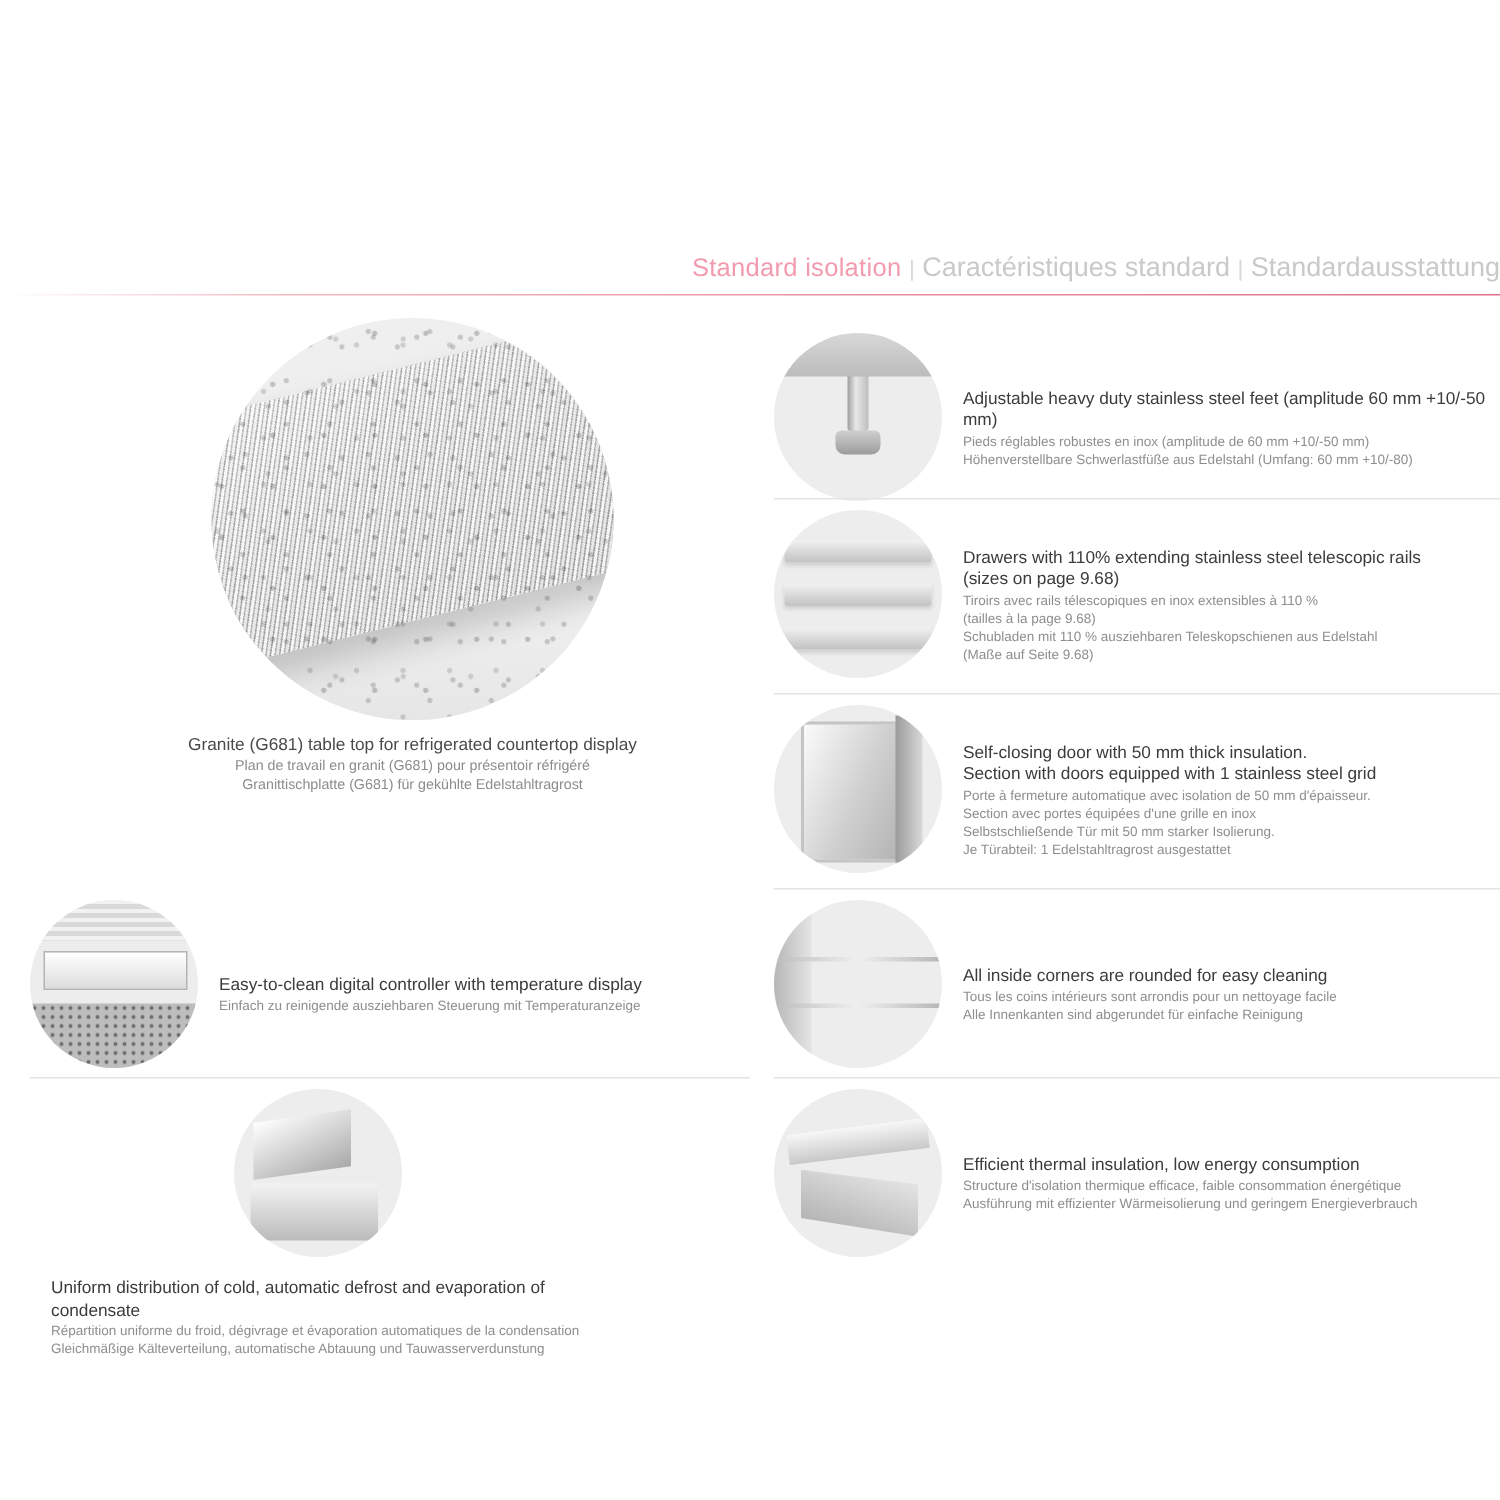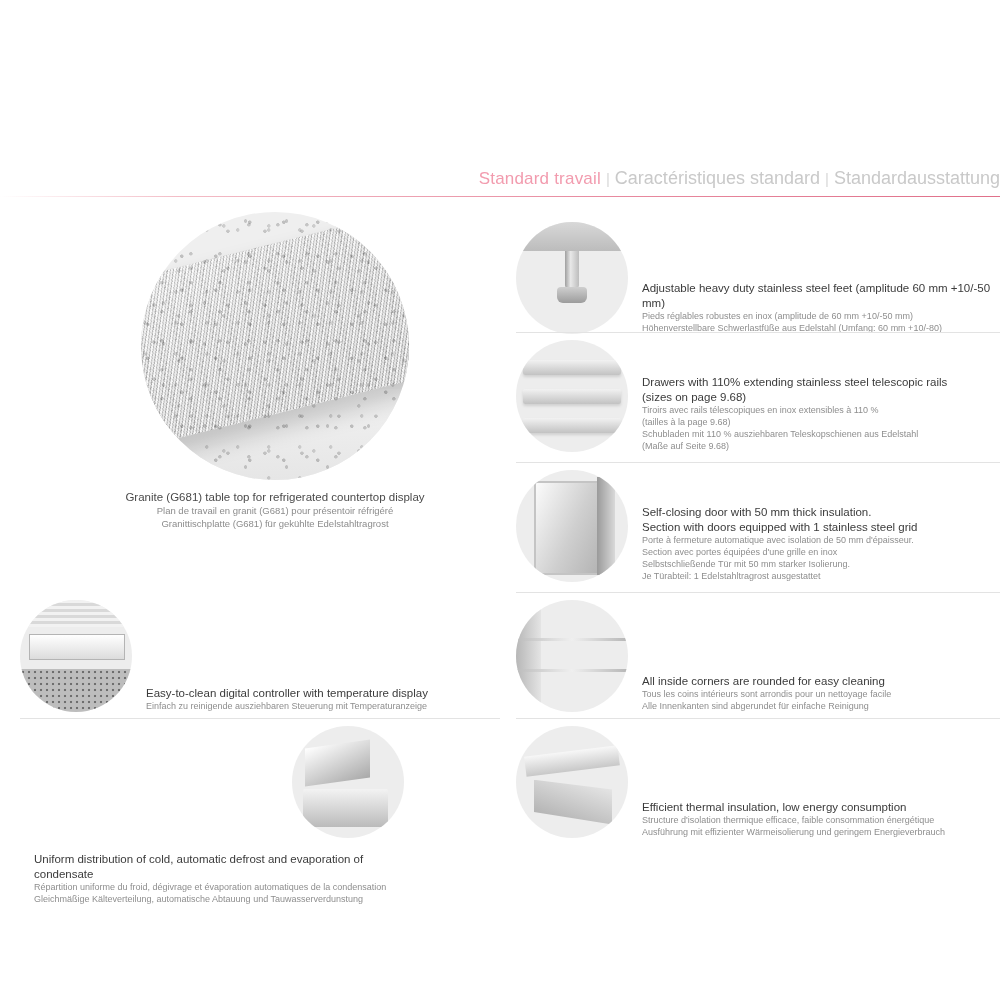--- a/index.html
+++ b/index.html
@@ -132,21 +132,21 @@
   .granite-caption .cap-de {
     font-size: 9.5px;
     color: #8c8c8c;
     line-height: 12.5px;
   }
 
   
   .feature {
     position: absolute;
     display: flex;
-    align-items: flex-end;
+    align-items: center;
   }
   .feature .thumb {
     width: 112px;
     height: 112px;
     border-radius: 50%;
     overflow: hidden;
     flex: 0 0 112px;
     position: relative;
     background: #ededed;
   }
@@ -266,21 +266,21 @@
     position:absolute; left:16%; top:48%; width:70%; height:40%;
     background: linear-gradient(200deg,#ededed,#a8a8a8);
     clip-path: polygon(0 0, 100% 22%, 100% 100%, 0 72%);
   }
 </style>
 </head>
 <body>
 
 <div class="header">
   <div class="header-title-row">
-    <span class="h-main">Standard travail</span>
+    <span class="h-main">Standard isolation</span>
     <span class="h-sep">|</span>
     <span class="h-sub">Caractéristiques standard</span>
     <span class="h-sep">|</span>
     <span class="h-sub">Standardausstattung</span>
   </div>
   <div class="header-rule"></div>
 </div>
 
 <div class="granite-block">
   <div class="granite-circle">

